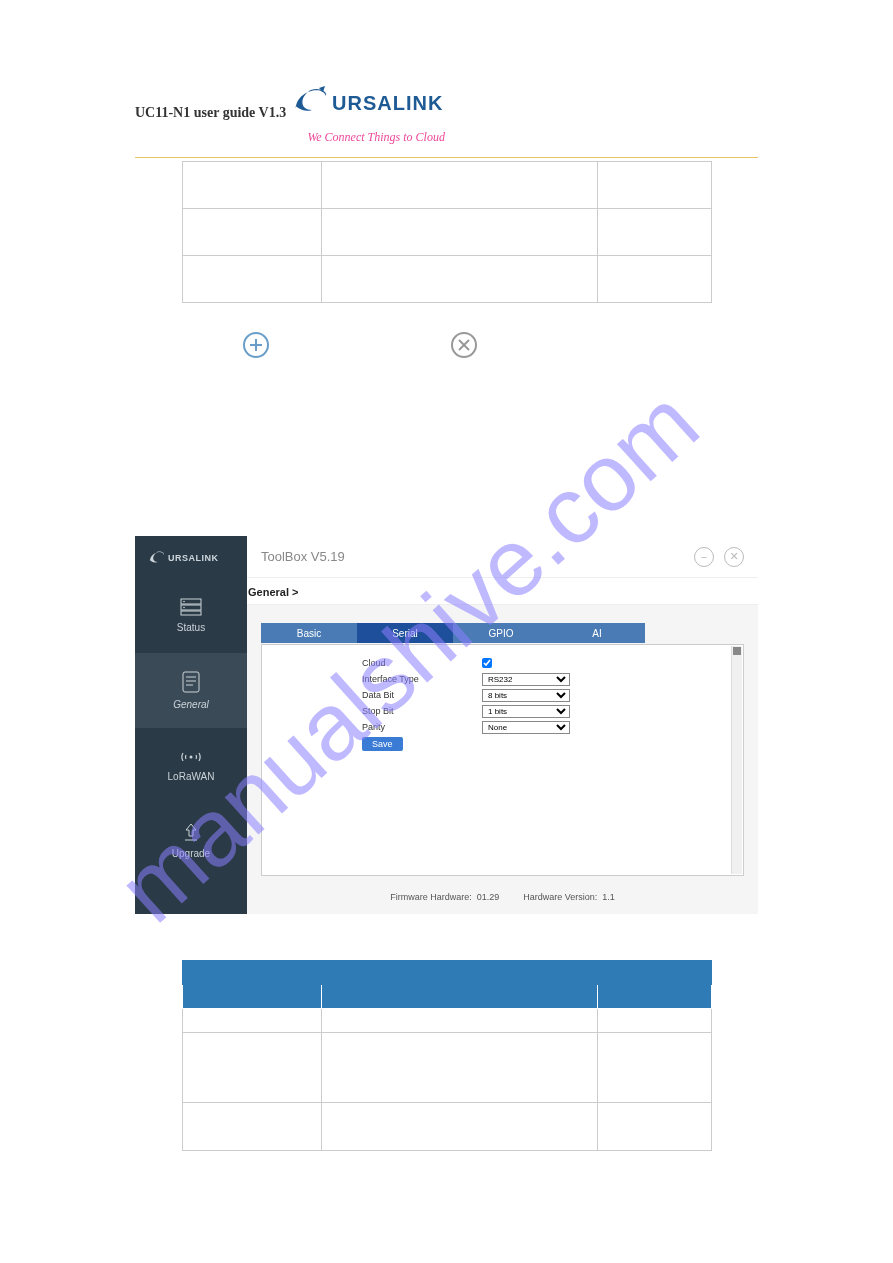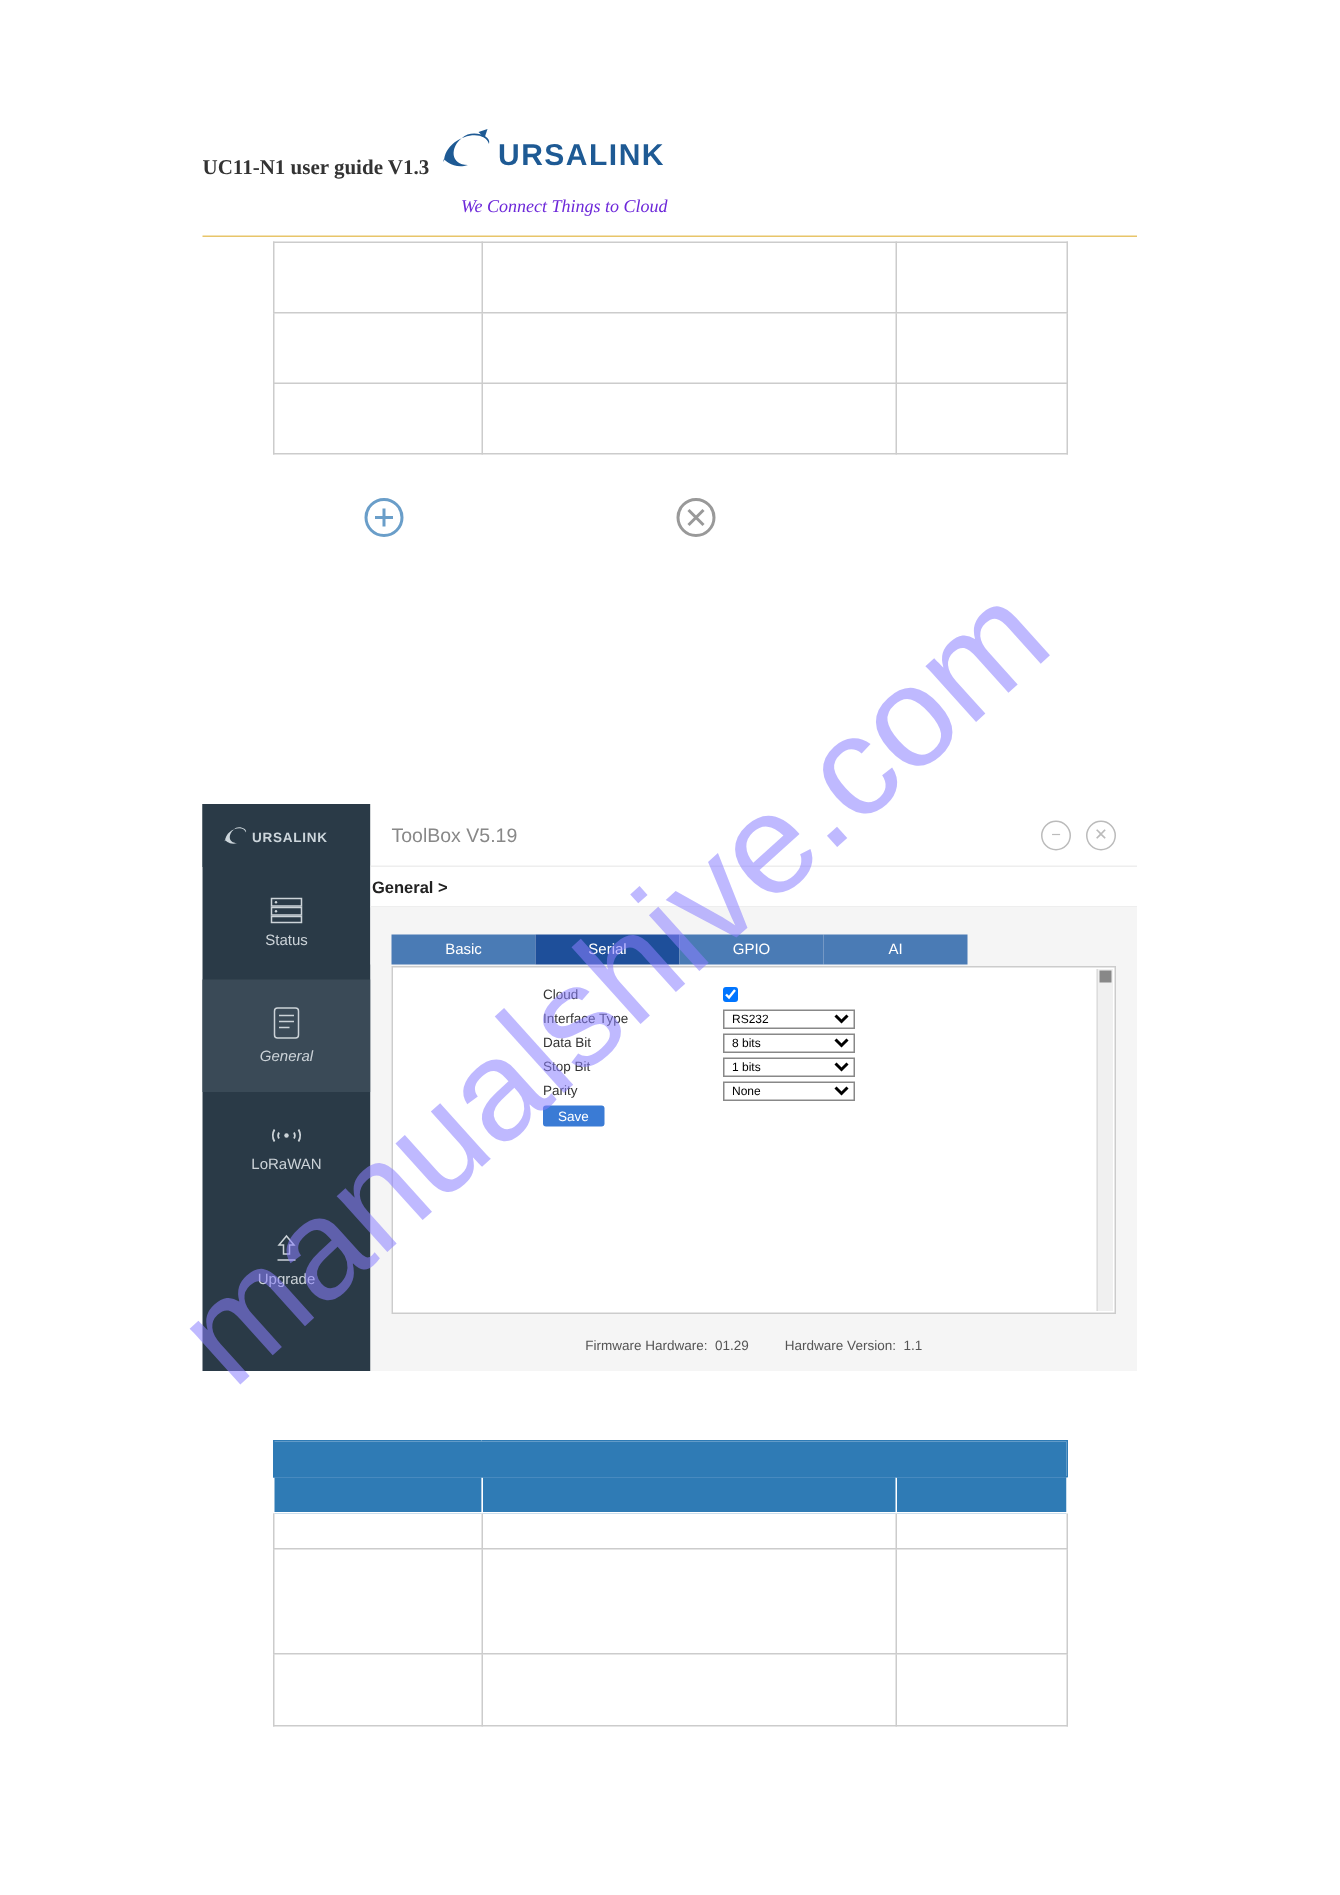--- a/index.html
+++ b/index.html
@@ -2,21 +2,21 @@
 <html><head>
 <meta charset="utf-8">
 <style>
   * { box-sizing: border-box; margin: 0; padding: 0; }
   body { background: #fff; font-family: Arial, sans-serif; width: 893px; height: 1263px; position: relative; }
   .page { width: 893px; padding: 80px 135px 40px 135px; }
   .header-row { display: flex; align-items: flex-start; margin-bottom: 12px; }
   .doc-title { font-size: 14px; font-weight: bold; color: #333; padding-top: 25px; font-family: "Times New Roman", serif; }
   .logo-block { text-align: center; }
   .logo-svg { display: block; }
-  .tagline { font-size: 12px; color: #6d28d9; font-style: italic; margin-top: 2px; font-family: "Times New Roman", serif; }
+  .tagline { font-size: 12px; color: #ec4899; font-style: italic; margin-top: 2px; font-family: "Times New Roman", serif; }
   .hr { border: none; border-top: 1px solid #e8c56a; margin: 4px 0 0 0; }
 
   
   .empty-table { width: 530px; margin: 3px auto 0 auto; border-collapse: collapse; }
   .empty-table td { border: 1px solid #ccc; height: 47px; }
   .empty-table td.c1 { width: 139px; }
   .empty-table td.c2 { width: 276px; }
   .empty-table td.c3 { width: 113px; }
 
   .icons-row { width: 530px; margin: 28px auto 0 auto; position: relative; height: 30px; }

